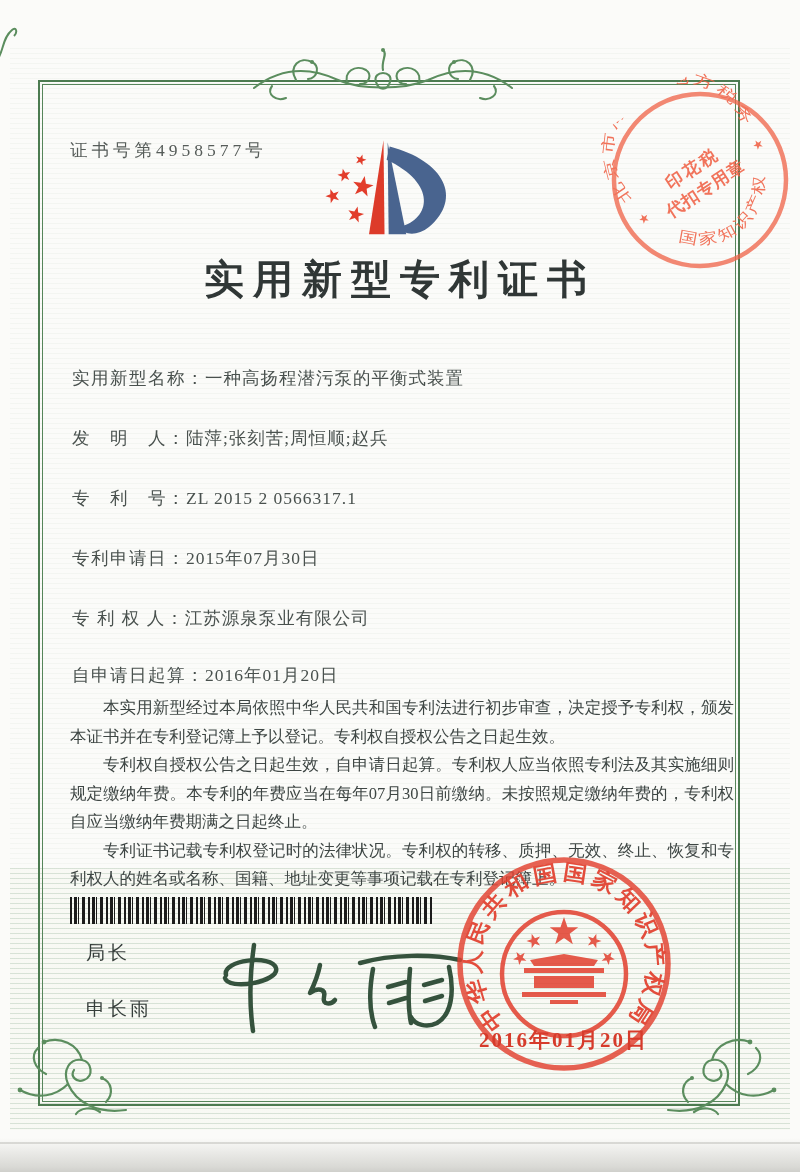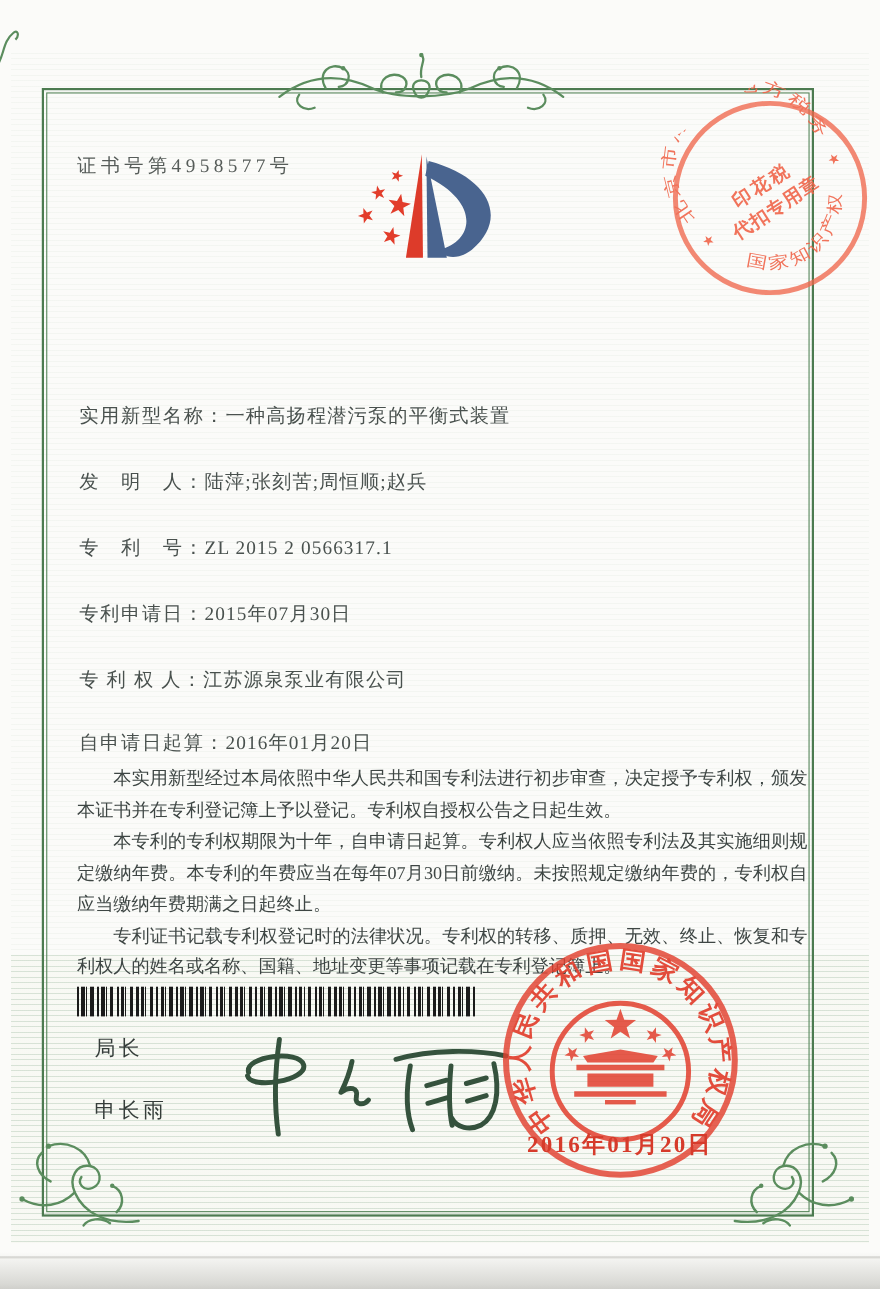--- a/index.html
+++ b/index.html
@@ -175,33 +175,34 @@
       <use href="#star5" transform="translate(27,40) scale(0.66) rotate(-12)"></use>
       <use href="#star5" transform="translate(45,51) scale(1.05) rotate(10)"></use>
       <use href="#star5" transform="translate(16,60) scale(0.72) rotate(-20)"></use>
       <use href="#star5" transform="translate(38,78) scale(0.82) rotate(14)"></use>
     </g>
     <path d="M65,6 L51,97 L66,97 Z" fill="#dd3b2a"></path>
     <path d="M69,8 L87,97 L70,97 Z" fill="#49648f"></path>
     <path d="M71,12 C124,26 142,62 109,90 C98,99 84,98 81,90 C111,82 117,48 68,25 Z" fill="#49648f"></path>
   </svg>
 
+  <div class="title">实用新型专利证书</div>
 
   <div class="fields">
     <div class="field-row f0"><span class="lab">实用新型名称：</span><span>一种高扬程潜污泵的平衡式装置</span></div>
     <div class="field-row f1"><span class="lab">发　明　人：</span><span>陆萍;张刻苦;周恒顺;赵兵</span></div>
     <div class="field-row f2"><span class="lab">专　利　号：</span><span>ZL 2015 2 0566317.1</span></div>
     <div class="field-row f3"><span class="lab">专利申请日：</span><span>2015年07月30日</span></div>
     <div class="field-row f4"><span class="lab">专 利 权 人：</span><span>江苏源泉泵业有限公司</span></div>
     <div class="field-row f5"><span class="lab">自申请日起算：</span><span>2016年01月20日</span></div>
   </div>
 
   <div class="paras">
     <p>本实用新型经过本局依照中华人民共和国专利法进行初步审查，决定授予专利权，颁发本证书并在专利登记簿上予以登记。专利权自授权公告之日起生效。</p>
-    <p>本专利的专利权期限为十年，自申请日起算。专利权人应当依照专利法及其实施细则规定缴纳年费。本专利的年费应当在每年07月30日前缴纳。未按照规定缴纳年费的，专利权自应当缴纳年费期满之日起终止。</p>
+    <p>专利权自授权公告之日起生效，自申请日起算。专利权人应当依照专利法及其实施细则规定缴纳年费。本专利的年费应当在每年07月30日前缴纳。未按照规定缴纳年费的，专利权自应当缴纳年费期满之日起终止。</p>
     <p>专利证书记载专利权登记时的法律状况。专利权的转移、质押、无效、终止、恢复和专利权人的姓名或名称、国籍、地址变更等事项记载在专利登记簿上。</p>
   </div>
 
   <div class="barcode"></div>
 
   <div class="sig-title">局长</div>
   <div class="sig-name">申长雨</div>
 
   <svg class="sig-script" viewBox="0 0 300 108">
     <g stroke="#35523d" stroke-width="4.5" fill="none" stroke-linecap="round" stroke-linejoin="round">

